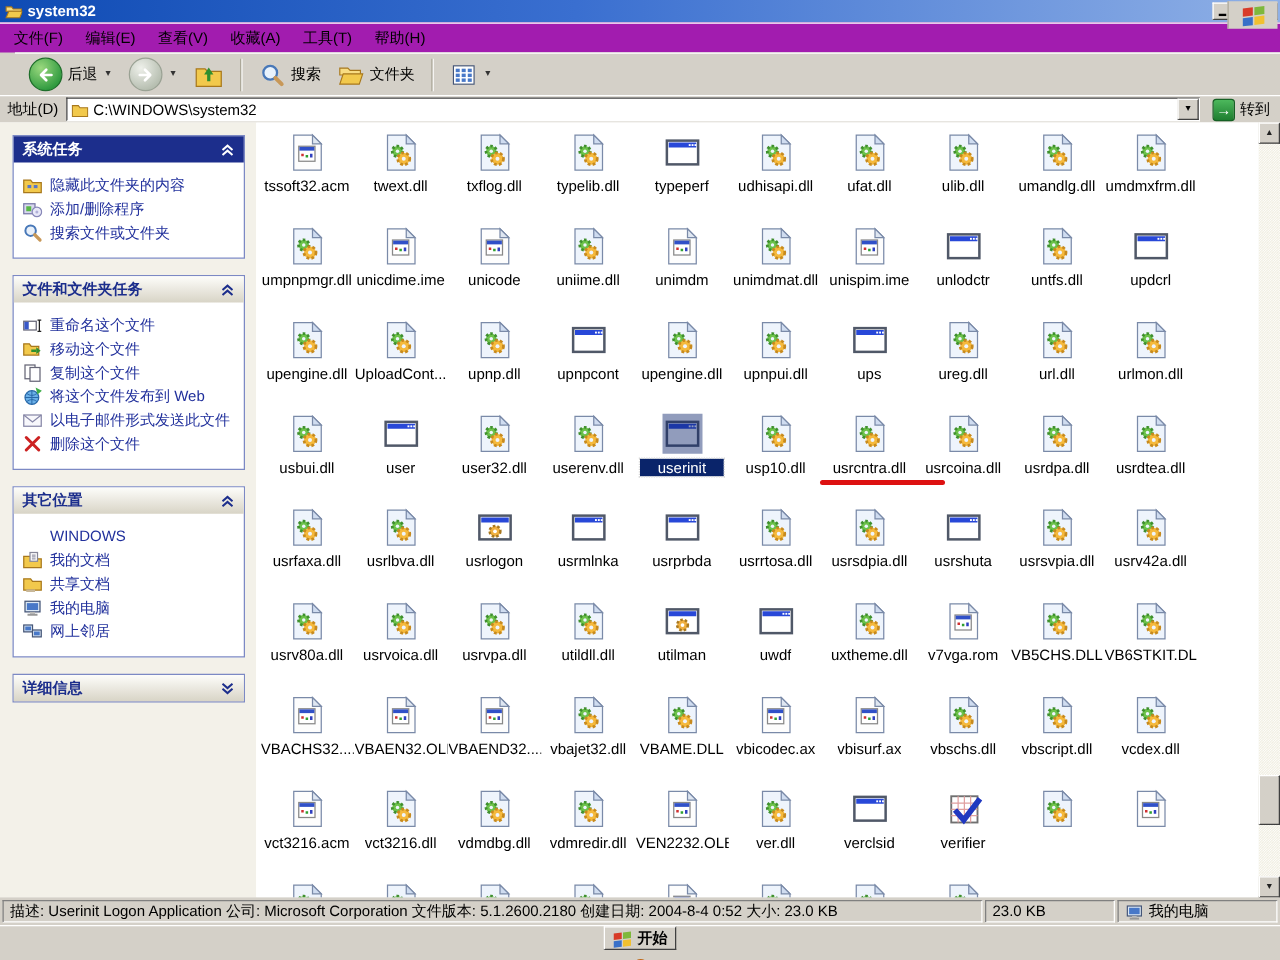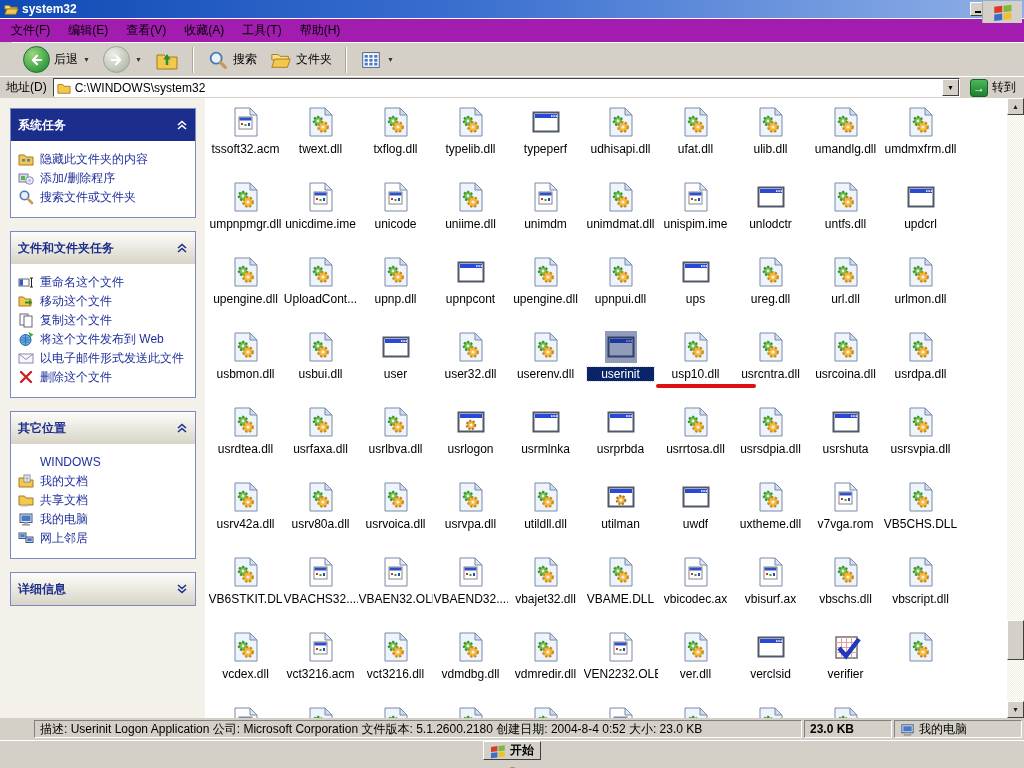--- a/index.html
+++ b/index.html
@@ -37,21 +37,21 @@
     display:flex;align-items:center;gap:4px;padding-left:3px;}
   .addr-drop{margin-left:auto;width:17px;height:17px;background:#d4d0c8;border:1px solid;
     border-color:#fff #404040 #404040 #fff;display:flex;align-items:center;justify-content:center;font-size:7px;}
   .go-btn{display:flex;align-items:center;gap:4px;padding:1px 4px;}
   .go-ic{width:18px;height:18px;background:linear-gradient(#4cb85c,#1e7e30);border:1px solid #156024;border-radius:3px;
     display:flex;align-items:center;justify-content:center;color:#fff;font-weight:bold;font-size:12px;}
   
   .content{position:absolute;top:98px;left:0;width:1024px;height:620px;background:#fff;display:flex;}
   .sidebar{width:205px;background:#f3f1e9;padding:10px 0 0 10px;overflow:hidden;flex:none;}
   .panel{width:186px;background:#fff;border:1px solid #7c89c4;margin-bottom:13px;}
-  .p-head{height:21px;display:flex;align-items:center;justify-content:space-between;padding:16px 7px;
+  .p-head{height:21px;display:flex;align-items:center;justify-content:space-between;padding:0 7px;
     font-weight:bold;color:#1c2e8c;background:linear-gradient(#fdfdfa,#d8d4c6);}
   .panel.navy .p-head{background:#1c2e8c;color:#fff;}
   .p-body{padding:7px 4px 8px 7px;}
   .p-item{display:flex;gap:6px;color:#21309c;margin:4px 0;align-items:flex-start;line-height:15px;cursor:default;}
   .p-item svg{flex:none;margin-top:-1px;}
   
   .filearea{position:relative;flex:1;overflow:hidden;background:#fff;}
   .filegrid{display:grid;grid-template-columns:repeat(10,75px);grid-auto-rows:75px;padding:5px 0 0 3px;}
   .fitem{width:75px;display:flex;flex-direction:column;align-items:center;padding-top:2px;}
   .iconwrap{position:relative;width:34px;height:34px;display:flex;align-items:center;justify-content:center;}
@@ -67,22 +67,22 @@
   .sb-btn{position:absolute;left:0;width:17px;height:17px;background:#d4d0c8;border:1px solid;
     border-color:#fff #404040 #404040 #fff;display:flex;align-items:center;justify-content:center;
     font-size:7px;color:#222;}
   .sb-thumb{position:absolute;left:0;width:17px;top:522px;height:40px;background:#d4d0c8;border:1px solid;
     border-color:#fff #404040 #404040 #fff;}
   
   .statusbar{position:absolute;top:718px;left:0;width:1024px;height:22px;background:#d4d0c8;
     display:flex;gap:2px;padding:2px 2px 0 2px;}
   .status-cell{border:1px solid;border-color:#808080 #fff #fff #808080;height:18px;display:flex;
     align-items:center;padding:0 5px;overflow:hidden;white-space:nowrap;gap:4px;}
-  .sc1{flex:1;margin-left:32px;}
-  .sc2{width:88px;flex:none;font-weight:bold;}
+  .sc1{flex:1;}
+  .sc2{width:104px;flex:none;}
   .sc3{width:128px;flex:none;}
   
   .taskbar{position:absolute;top:740px;left:0;width:1024px;height:28px;background:#d4d0c8;
     border-top:1px solid #fff;display:flex;align-items:center;padding:0 3px;gap:3px;flex-direction:column;}
   .start-btn{height:22px;border:1px solid;border-color:#fff #404040 #404040 #fff;background:#d4d0c8;
     display:flex;align-items:center;gap:4px;padding:0 6px;font-weight:bold;}
   .grip{width:3px;height:20px;border-left:1px solid #fff;border-right:1px solid #808080;margin:0 2px;}
   .ql{display:flex;align-items:center;gap:7px;padding:0 5px;}
   .task-btn{width:160px;height:22px;border:1px solid;border-color:#fff #404040 #404040 #fff;background:#d4d0c8;
     display:flex;align-items:center;gap:5px;padding:0 5px;overflow:hidden;white-space:nowrap;flex:none;}
@@ -824,28 +824,20 @@
 
           <div class="fitem">
             <span class="iconwrap">
               <svg width="32" height="32">
                 <use href="#sym-dll"></use>
               </svg>
             </span>
             <span class="flabel">urlmon.dll</span>
           </div>
 
-          <div class="fitem">
-            <span class="iconwrap">
-              <svg width="32" height="32">
-                <use href="#sym-dll"></use>
-              </svg>
-            </span>
-            <span class="flabel">usbmon.dll</span>
-          </div>
 
           <div class="fitem">
             <span class="iconwrap">
               <svg width="32" height="32">
                 <use href="#sym-dll"></use>
               </svg>
             </span>
             <span class="flabel">usbui.dll</span>
           </div>
 

